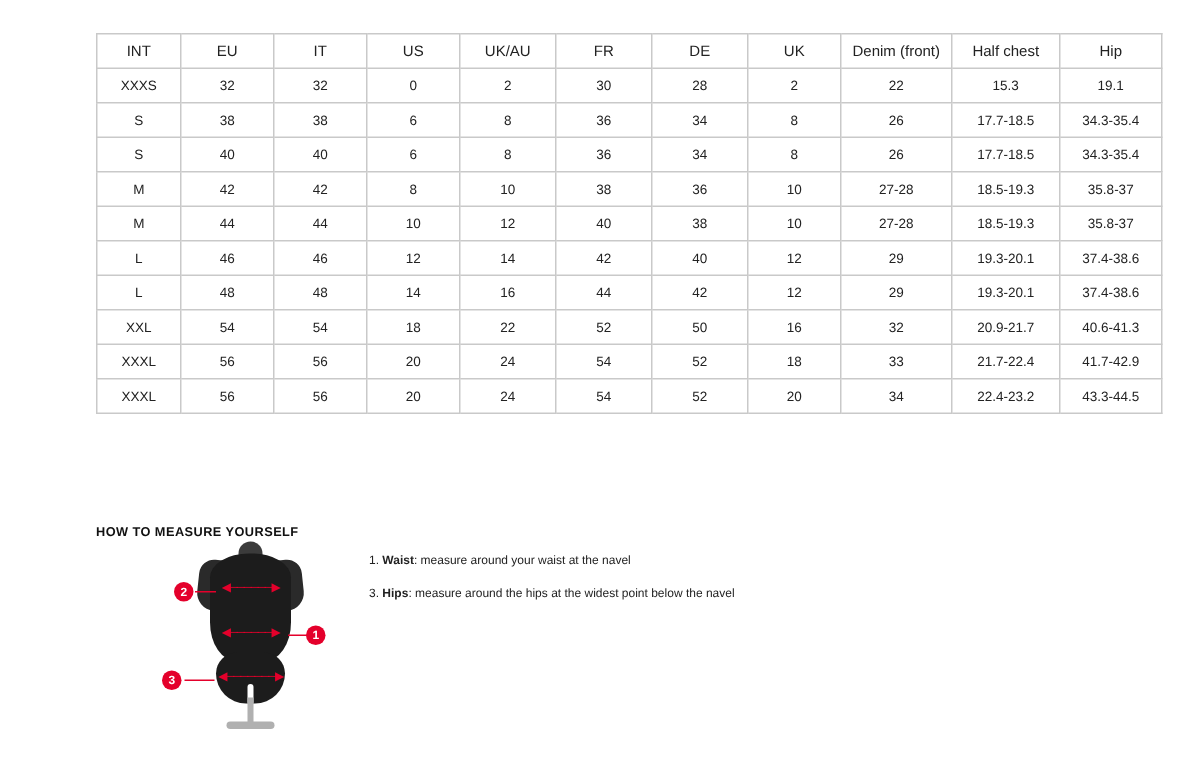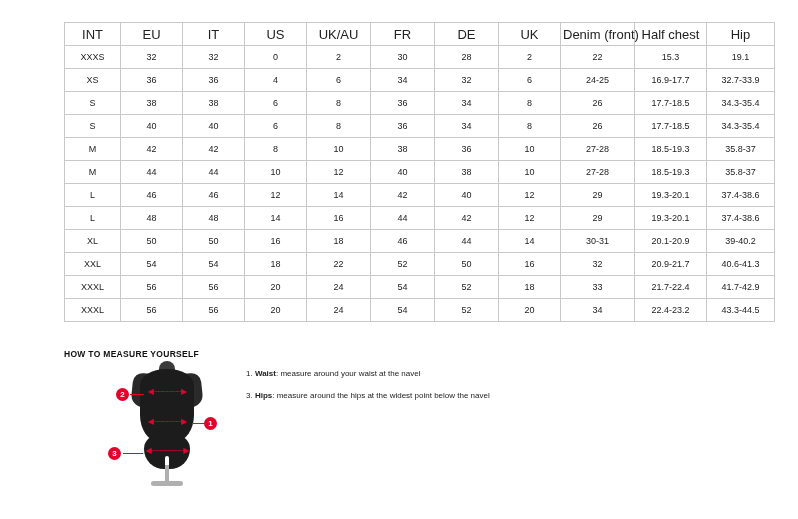--- a/index.html
+++ b/index.html
@@ -32,21 +32,21 @@
     height: 22px;
     font-size: 9px;
     font-weight: normal;
     text-align: center;
     vertical-align: middle;
     color: #222;
     padding: 0 2px;
     white-space: nowrap;
   }
   table.size-table th {
-    font-size: 13px;
+    font-size: 10px;
     margin-top: 44px;
   }
   
   col.c0 { width: 56px; }
   col.c1 { width: 62px; }
   col.c2 { width: 62px; }
   col.c3 { width: 62px; }
   col.c4 { width: 64px; }
   col.c5 { width: 64px; }
   col.c6 { width: 64px; }
@@ -230,33 +230,20 @@
         <td>0</td>
         <td>2</td>
         <td>30</td>
         <td>28</td>
         <td>2</td>
         <td>22</td>
         <td>15.3</td>
         <td>19.1</td>
       </tr>
       <tr>
-        <td>XS</td>
-        <td>36</td>
-        <td>36</td>
-        <td>4</td>
-        <td>6</td>
-        <td>34</td>
-        <td>32</td>
-        <td>6</td>
-        <td>24-25</td>
-        <td>16.9-17.7</td>
-        <td>32.7-33.9</td>
-      </tr>
-      <tr>
         <td>S</td>
         <td>38</td>
         <td>38</td>
         <td>6</td>
         <td>8</td>
         <td>36</td>
         <td>34</td>
         <td>8</td>
         <td>26</td>
         <td>17.7-18.5</td>
@@ -319,33 +306,20 @@
         <td>48</td>
         <td>48</td>
         <td>14</td>
         <td>16</td>
         <td>44</td>
         <td>42</td>
         <td>12</td>
         <td>29</td>
         <td>19.3-20.1</td>
         <td>37.4-38.6</td>
-      </tr>
-      <tr>
-        <td>XL</td>
-        <td>50</td>
-        <td>50</td>
-        <td>16</td>
-        <td>18</td>
-        <td>46</td>
-        <td>44</td>
-        <td>14</td>
-        <td>30-31</td>
-        <td>20.1-20.9</td>
-        <td>39-40.2</td>
       </tr>
       <tr>
         <td>XXL</td>
         <td>54</td>
         <td>54</td>
         <td>18</td>
         <td>22</td>
         <td>52</td>
         <td>50</td>
         <td>16</td>

